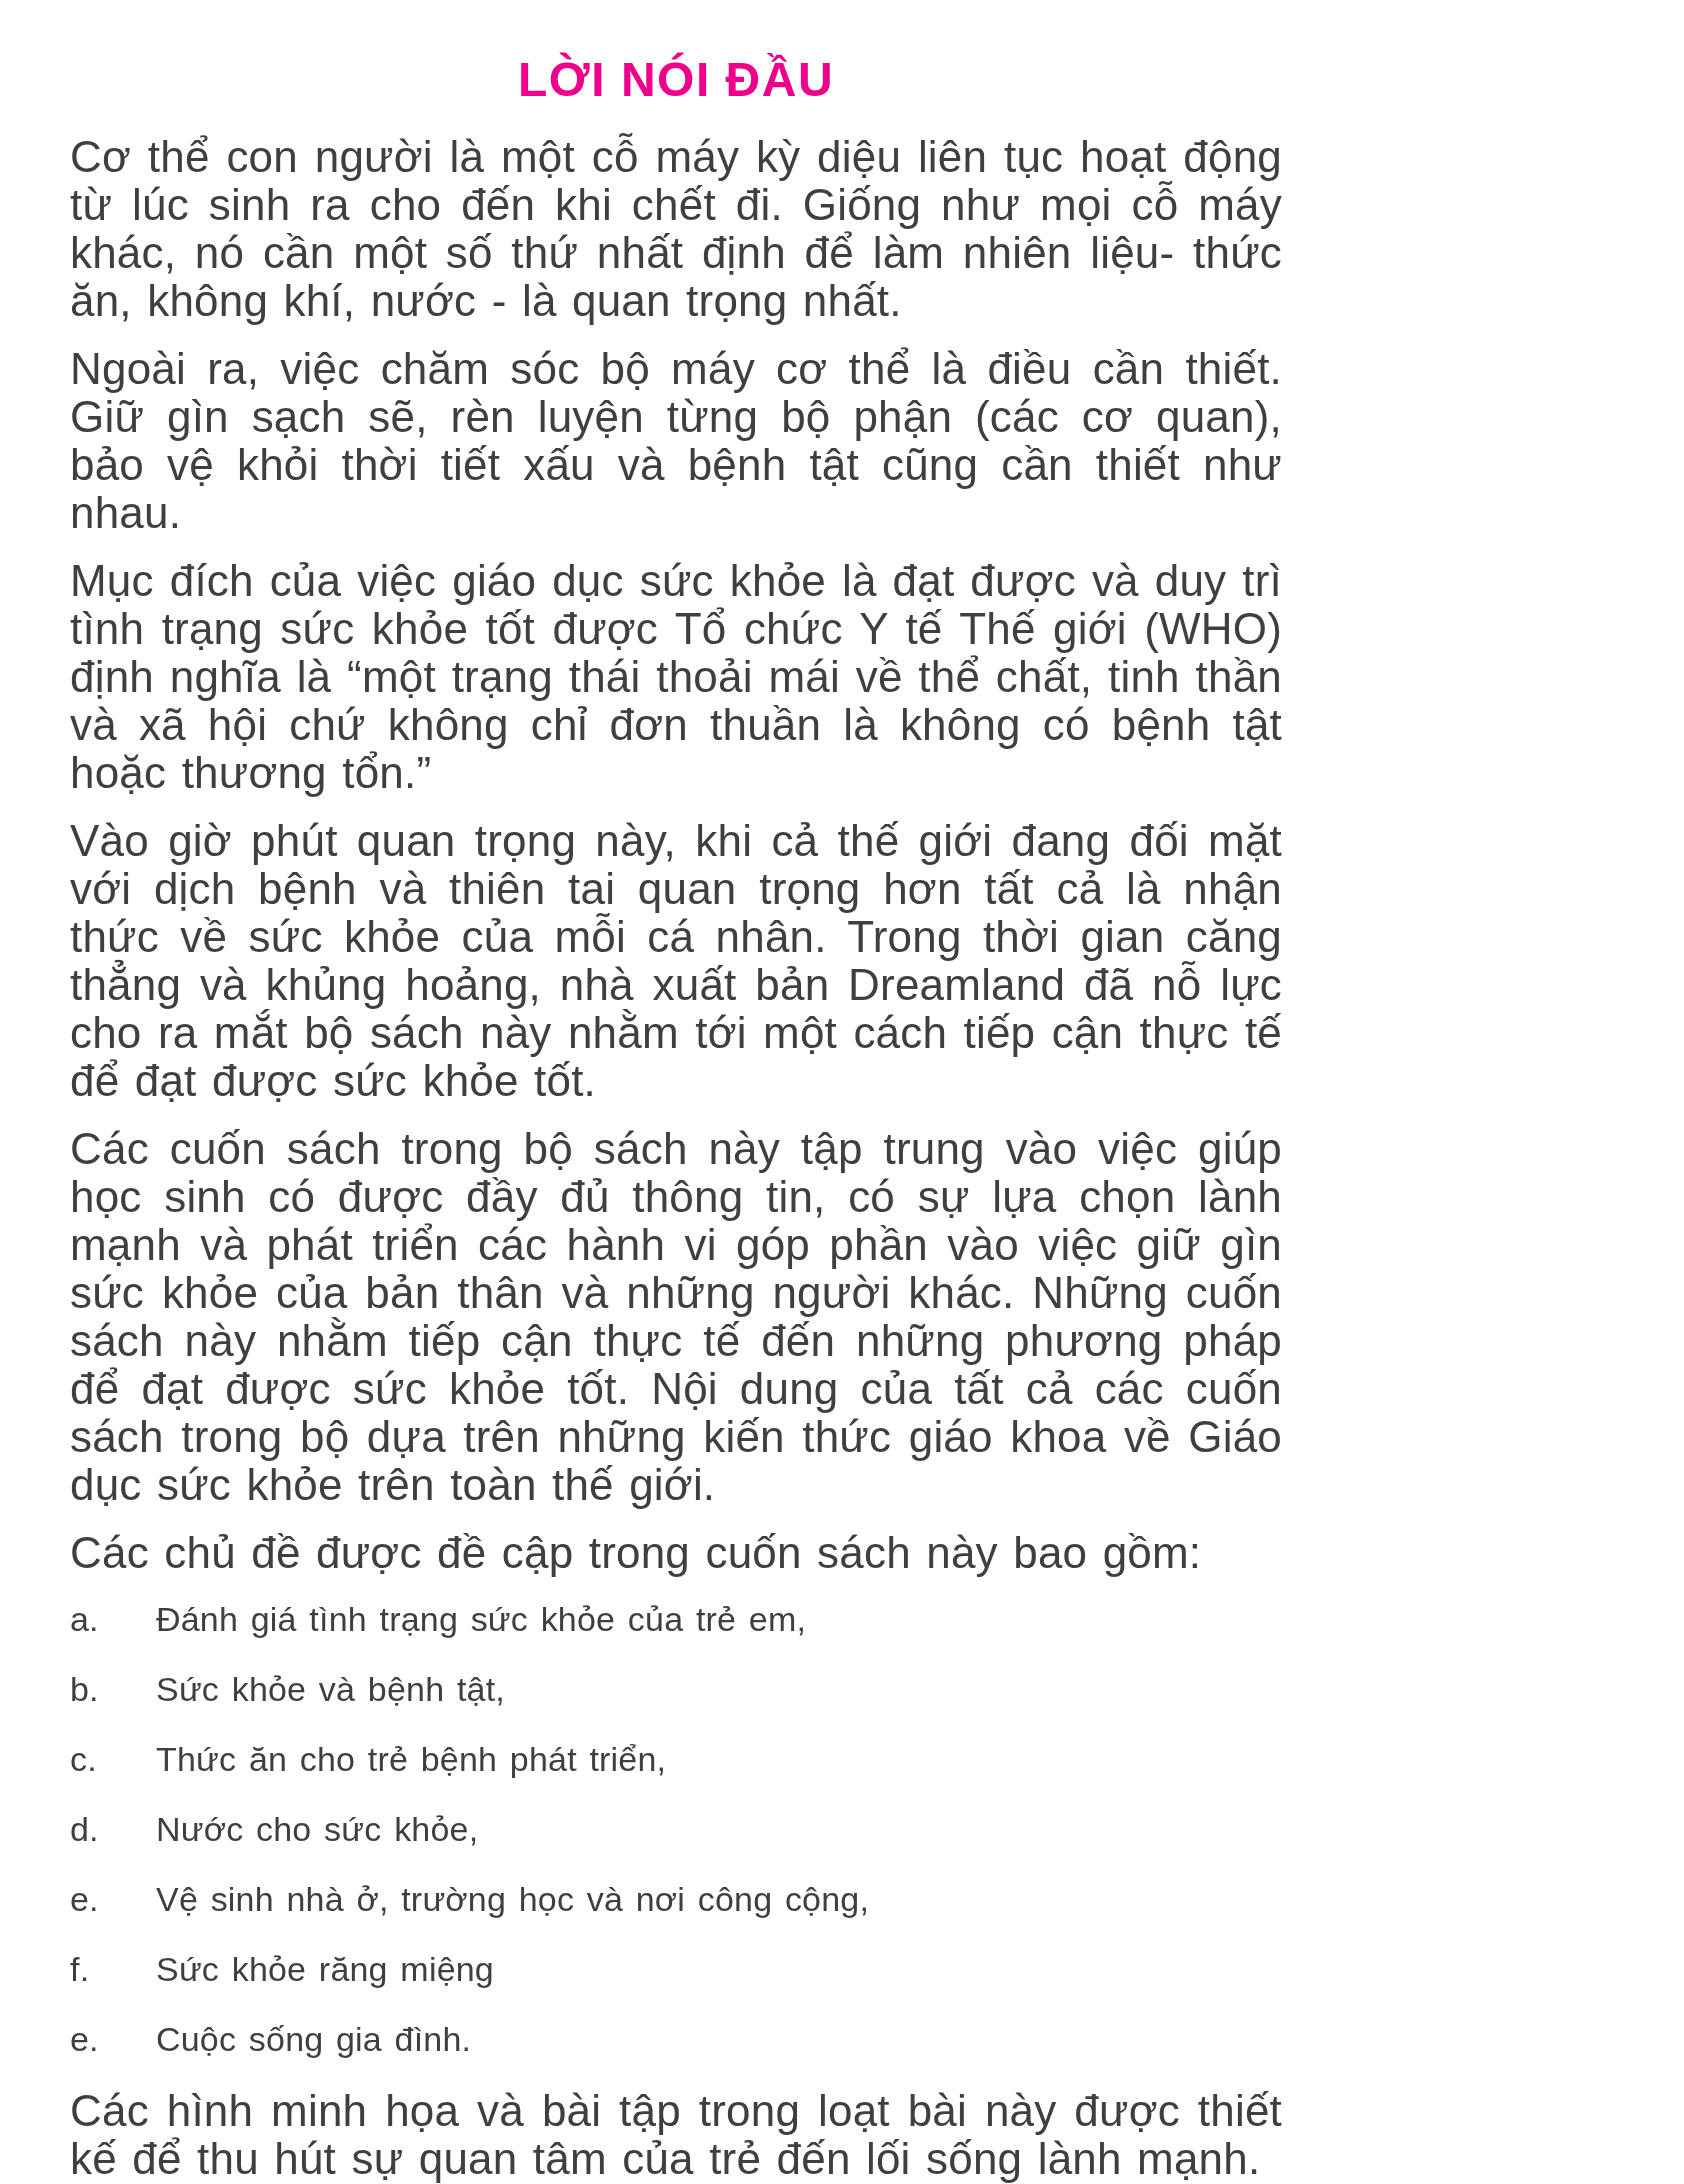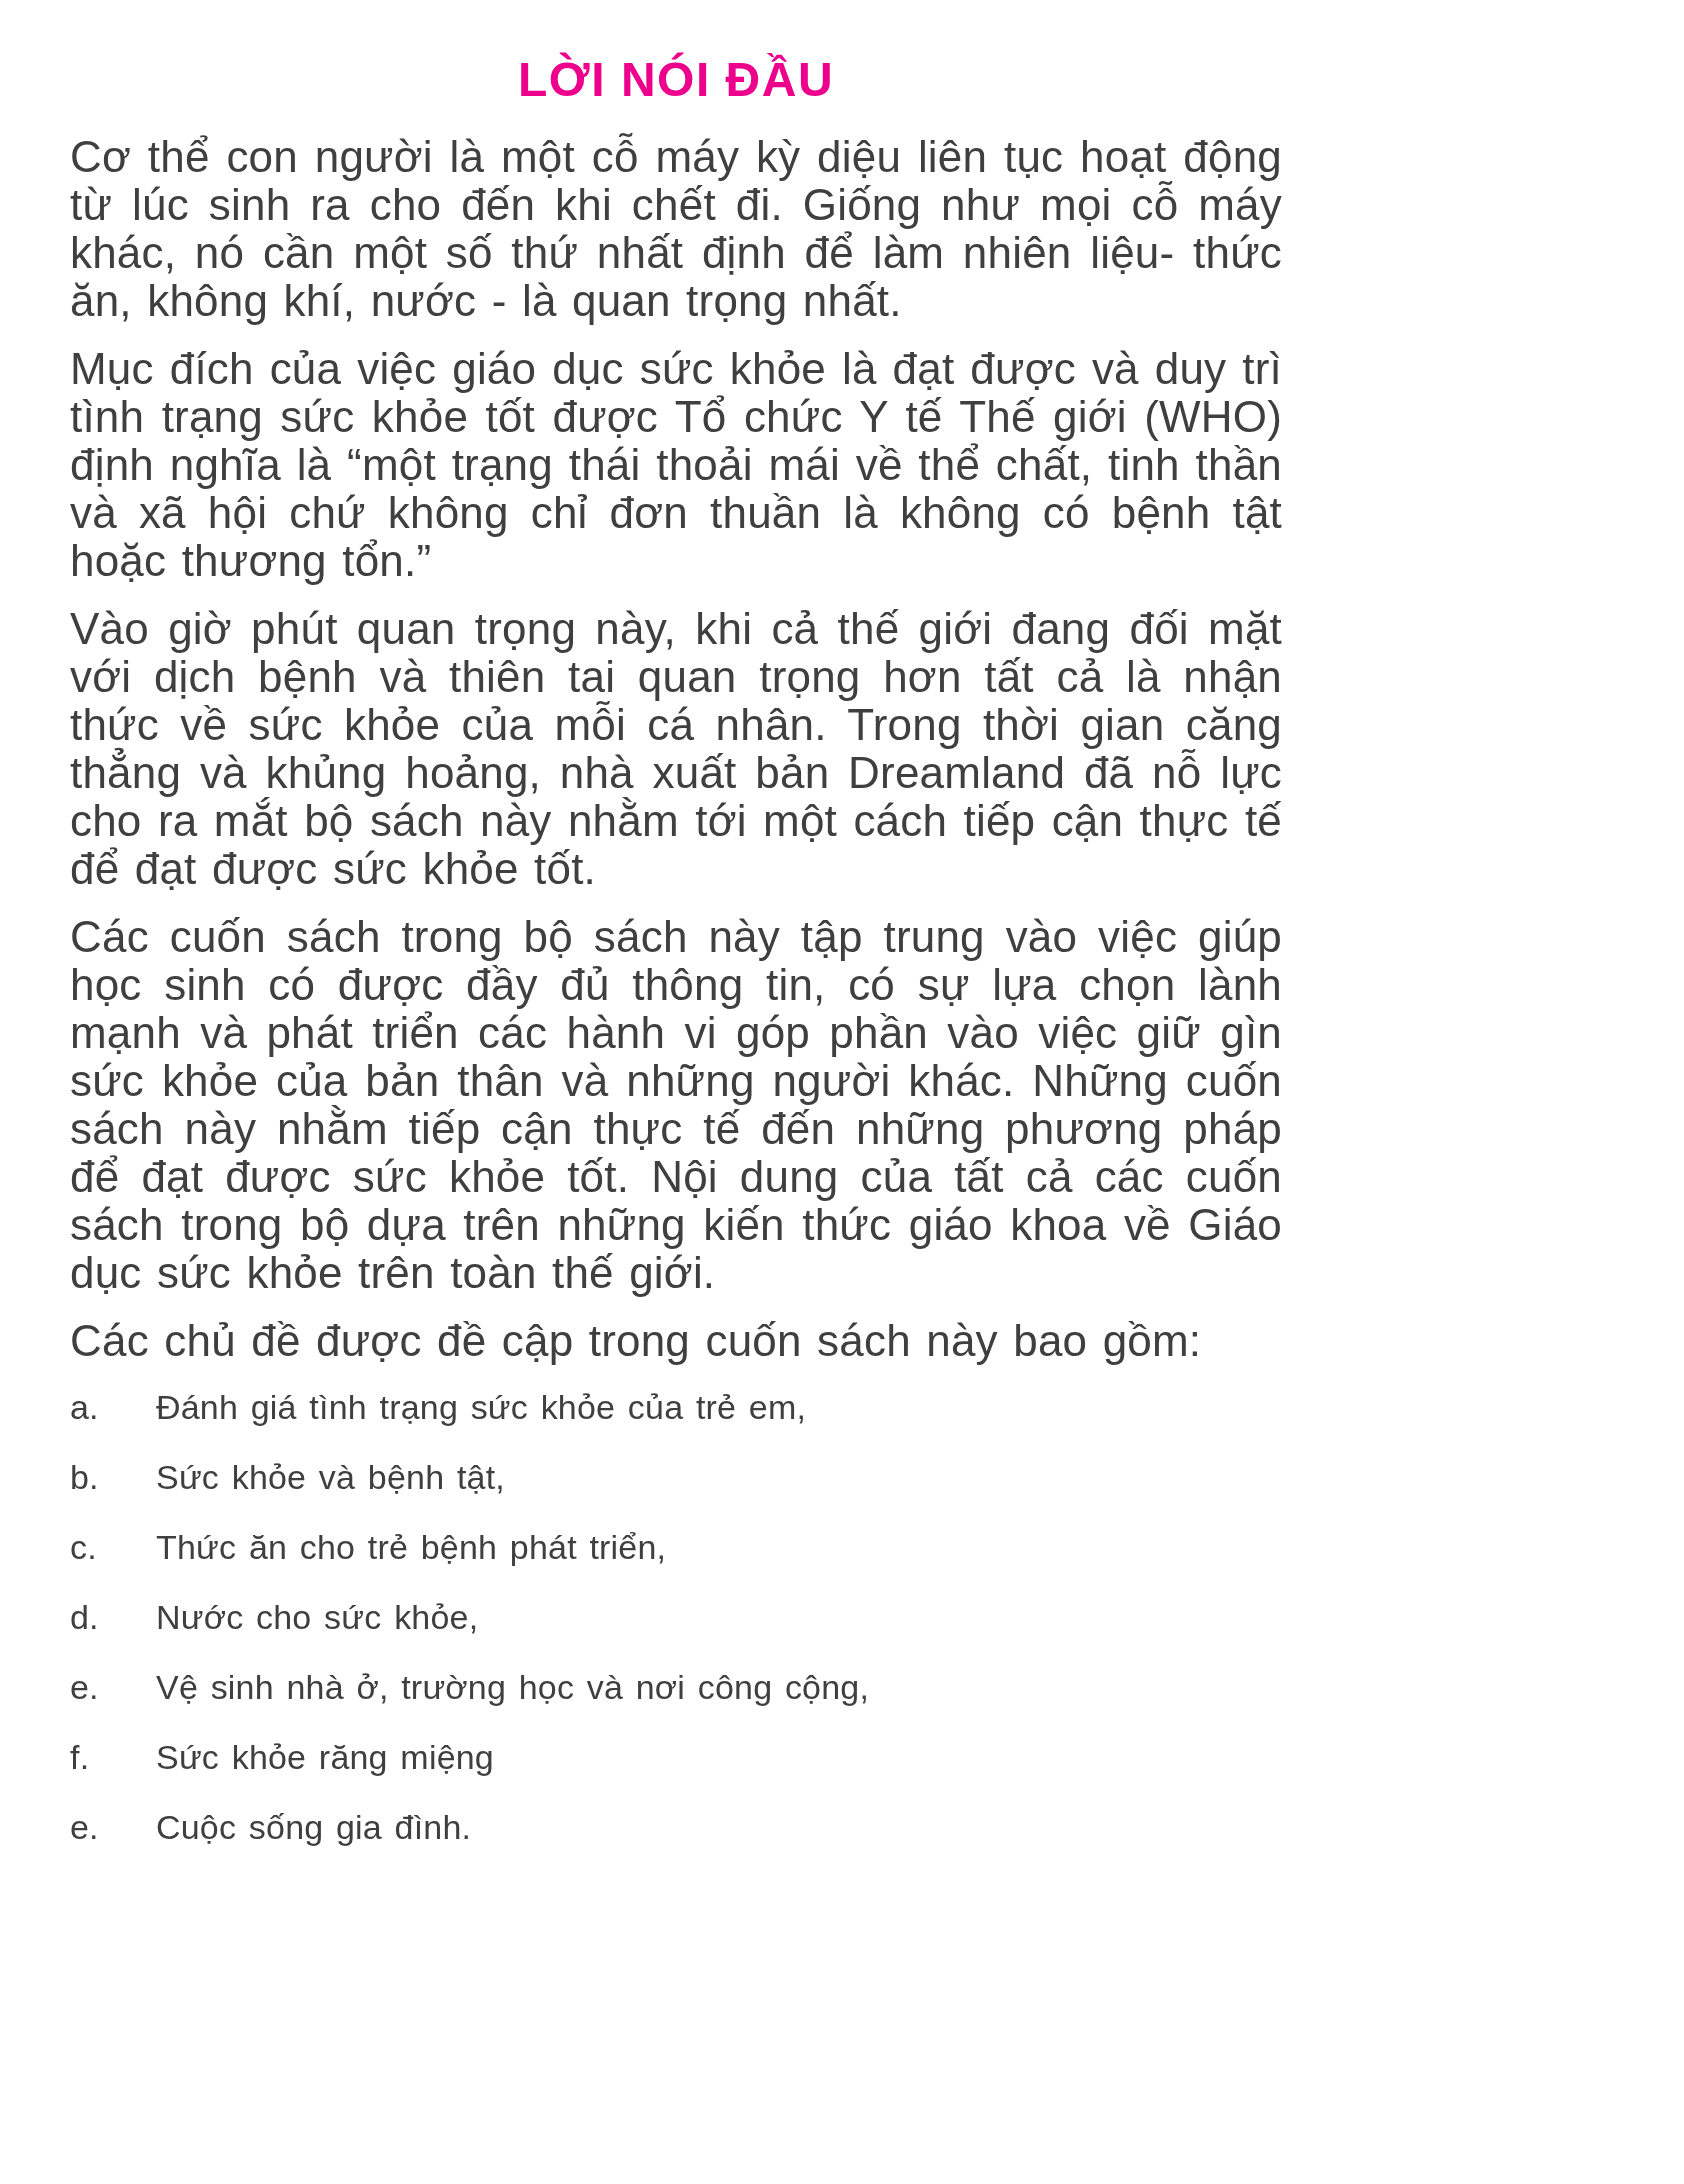--- a/index.html
+++ b/index.html
@@ -57,20 +57,21 @@
   </style>
 </head>
 <body>
 
 <div class="page">
 
   <h1 class="doc-title">LỜI NÓI ĐẦU</h1>
 
   <p class="para">Cơ thể con người là một cỗ máy kỳ diệu liên tục hoạt động từ lúc sinh ra cho đến khi chết đi. Giống như mọi cỗ máy khác, nó cần một số thứ nhất định để làm nhiên liệu- thức ăn, không khí, nước - là quan trọng nhất.</p>
 
+  <p class="para">Ngoài ra, việc chăm sóc bộ máy cơ thể là điều cần thiết. Giữ gìn sạch sẽ, rèn luyện từng bộ phận (các cơ quan), bảo vệ khỏi thời tiết xấu và bệnh tật cũng cần thiết như nhau.</p>
 
   <p class="para">Mục đích của việc giáo dục sức khỏe là đạt được và duy trì tình trạng sức khỏe tốt được Tổ chức Y tế Thế giới (WHO) định nghĩa là “một trạng thái thoải mái về thể chất, tinh thần và xã hội chứ không chỉ đơn thuần là không có bệnh tật hoặc thương tổn.”</p>
 
   <p class="para">Vào giờ phút quan trọng này, khi cả thế giới đang đối mặt với dịch bệnh và thiên tai quan trọng hơn tất cả là nhận thức về sức khỏe của mỗi cá nhân. Trong thời gian căng thẳng và khủng hoảng, nhà xuất bản Dreamland đã nỗ lực cho ra mắt bộ sách này nhằm tới một cách tiếp cận thực tế để đạt được sức khỏe tốt.</p>
 
   <p class="para">Các cuốn sách trong bộ sách này tập trung vào việc giúp học sinh có được đầy đủ thông tin, có sự lựa chọn lành mạnh và phát triển các hành vi góp phần vào việc giữ gìn sức khỏe của bản thân và những người khác. Những cuốn sách này nhằm tiếp cận thực tế đến những phương pháp để đạt được sức khỏe tốt. Nội dung của tất cả các cuốn sách trong bộ dựa trên những kiến thức giáo khoa về Giáo dục sức khỏe trên toàn thế giới.</p>
 
   <p class="para">Các chủ đề được đề cập trong cuốn sách này bao gồm:</p>
 
   <div class="topic-list">
@@ -105,14 +106,15 @@
       <span class="topic-text">Sức khỏe răng miệng</span>
     </div>
 
     <div class="topic-item">
       <span class="topic-marker">e.</span>
       <span class="topic-text">Cuộc sống gia đình.</span>
     </div>
 
   </div>
 
+  <p class="para closing">Các hình minh họa và bài tập trong loạt bài này được thiết kế để thu hút sự quan tâm của trẻ đến lối sống lành mạnh.</p>
 
 </div>
 
 </body></html>

